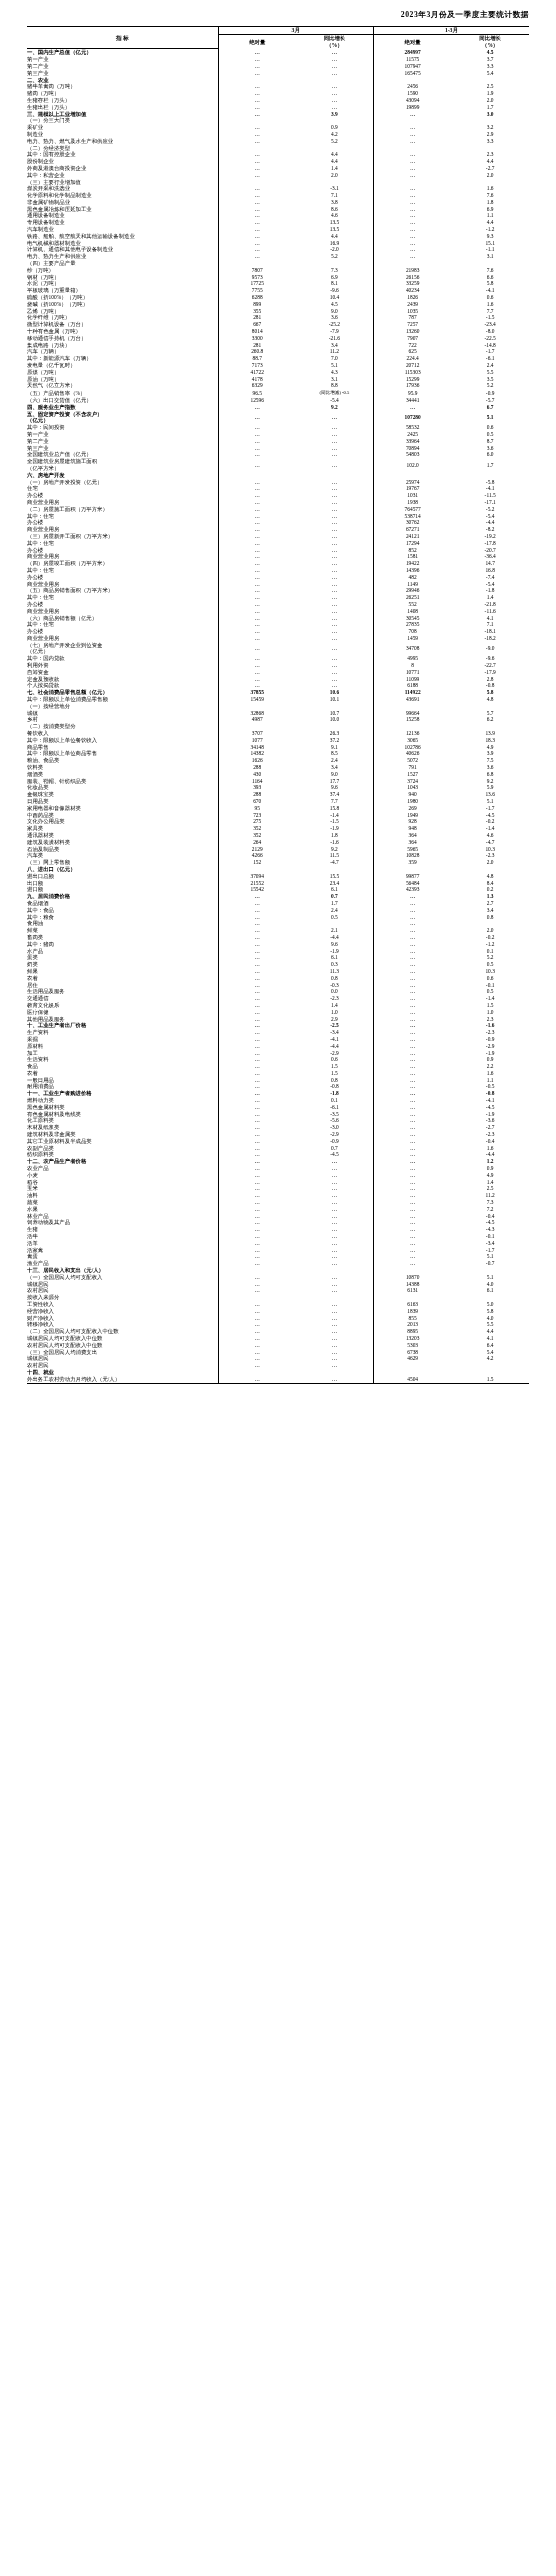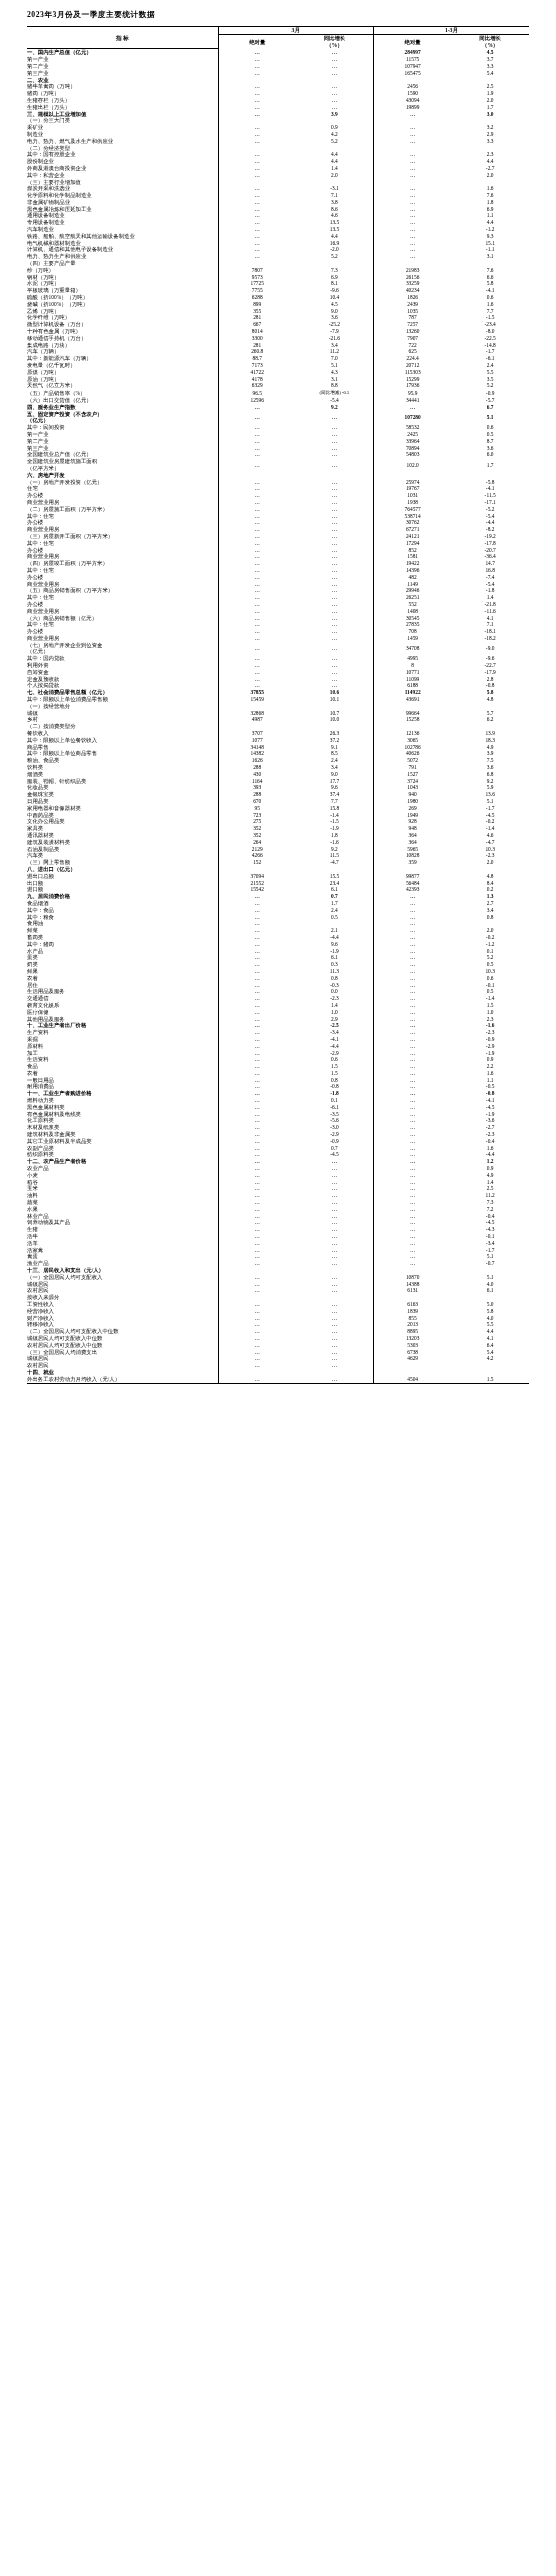--- a/index.html
+++ b/index.html
@@ -8,21 +8,21 @@
     color:#000;
     width:556px;
   }
   .page{
     width:556px;
     min-height:2815px;
     box-sizing:border-box;
     padding:7.2px 27px 15.5px 27px;
   }
   .doc-title{
-    text-align:left;
+    text-align:right;
     font-weight:bold;
     font-size:7.7px;
     letter-spacing:0.5px;
     margin:3.1px 0 6.2px 0;
   }
   table.main{
     width:100%;
     border-collapse:collapse;
     font-size:5.7px;
     table-layout:fixed;

